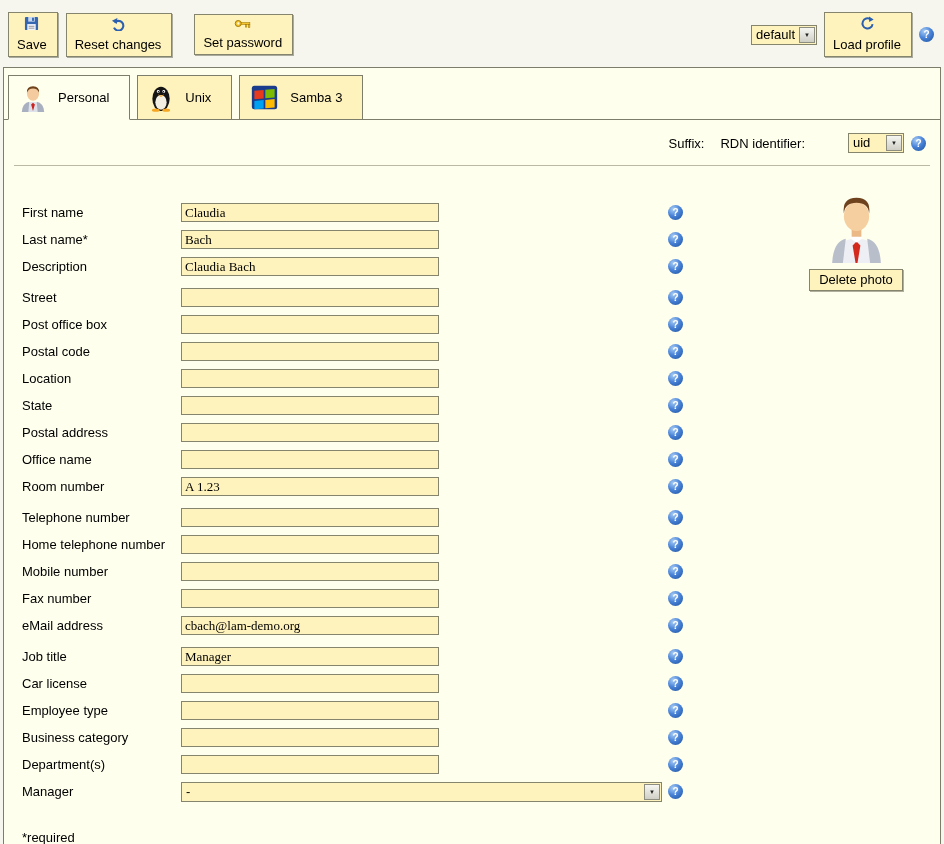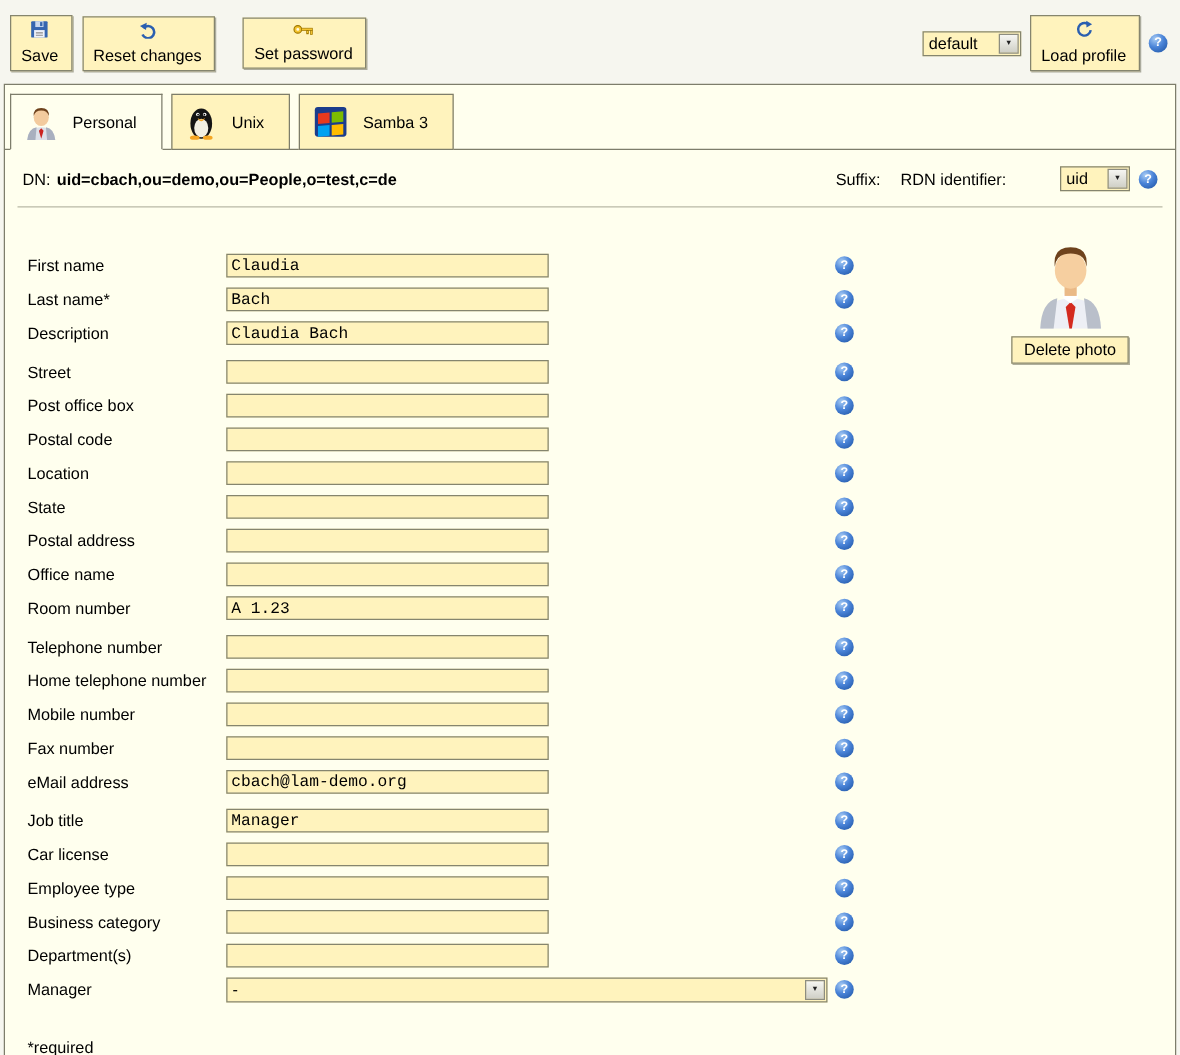--- a/index.html
+++ b/index.html
@@ -73,21 +73,21 @@
     width: 14px;
     background: linear-gradient(#f6f6f2, #cfcfc6);
     border: 1px solid #8d8d80;
     font-size: 6px;
     color: #222;
     display: flex;
     align-items: center;
     justify-content: center;
     pointer-events: none;
   }
-  .profile-select { width: 79px; text-decoration: underline; }
+  .profile-select { width: 66px; text-decoration: underline; }
   .suffix-select  { width: 267px; }
   .rdn-select     { width: 92px; padding-left: 36px; }
   .wide-select    { width: 481px; }
   
   .panel {
     margin: 0 3px;
     background: #ffffee;
     border: 1px solid #7d7d6b;
     min-height: 787px;
     position: relative;
@@ -140,21 +140,21 @@
     height: 27px;
     padding-left: 18px;
   }
   .form-row.group-start { margin-top: 4px; }
   .field-label { flex: 0 0 159px; }
   .field-area  { flex: 0 0 487px; }
   .field-input {
     width: 258px; height: 19px;
     background: #fff3bd;
     border: 1px solid #85856e;
-    font-family: Liberation Mono, monospace;
+    font-family: Liberation Serif, serif;
     font-size: 13px;
     padding: 1px 3px;
     color: #000;
   }
   
   .photo-box {
     position: absolute;
     top: 27px; right: 30px;
     width: 108px;
     text-align: center;
@@ -264,24 +264,20 @@
               <rect x="0" y="14" width="11" height="10" fill="#00a1f1"></rect>
               <rect x="13" y="14" width="11" height="10" fill="#ffbb00"></rect>
             </g>
           </svg>
       </span>
       <span>Samba 3</span>
     </div>
   </div>
 
   <div class="dn-bar">
-    <span class="dn-text">
-      <span>DN:</span>
-      <span class="dn-value">uid=cbach,ou=demo,ou=People,o=test,c=de</span>
-    </span>
     <span class="suffix-group">
       <span>Suffix:</span>
     </span>
     <span class="rdn-group">
       <span>RDN identifier:</span>
       <span class="select-wrap rdn-select">
         <select><option>uid</option></select>
       </span>
       <span class="help-icon">?</span>
     </span>

